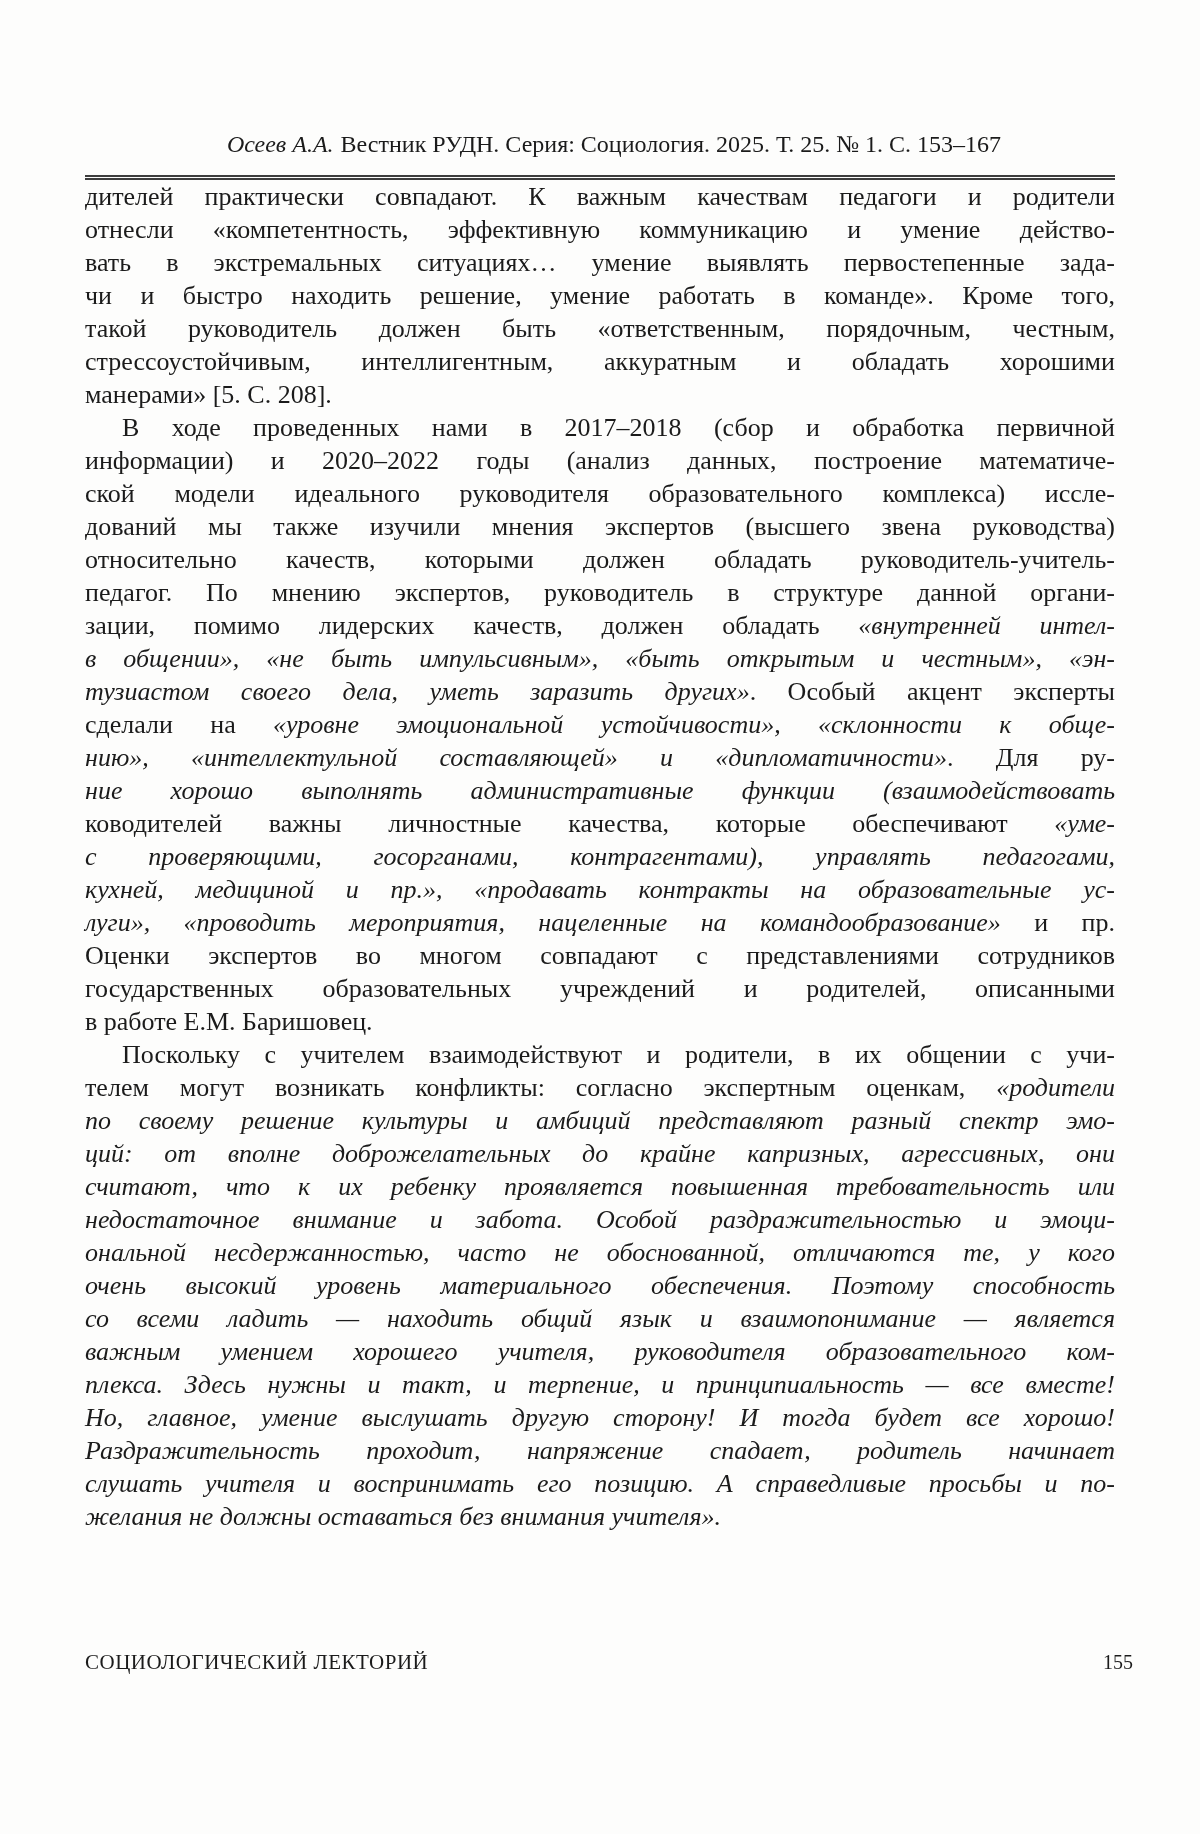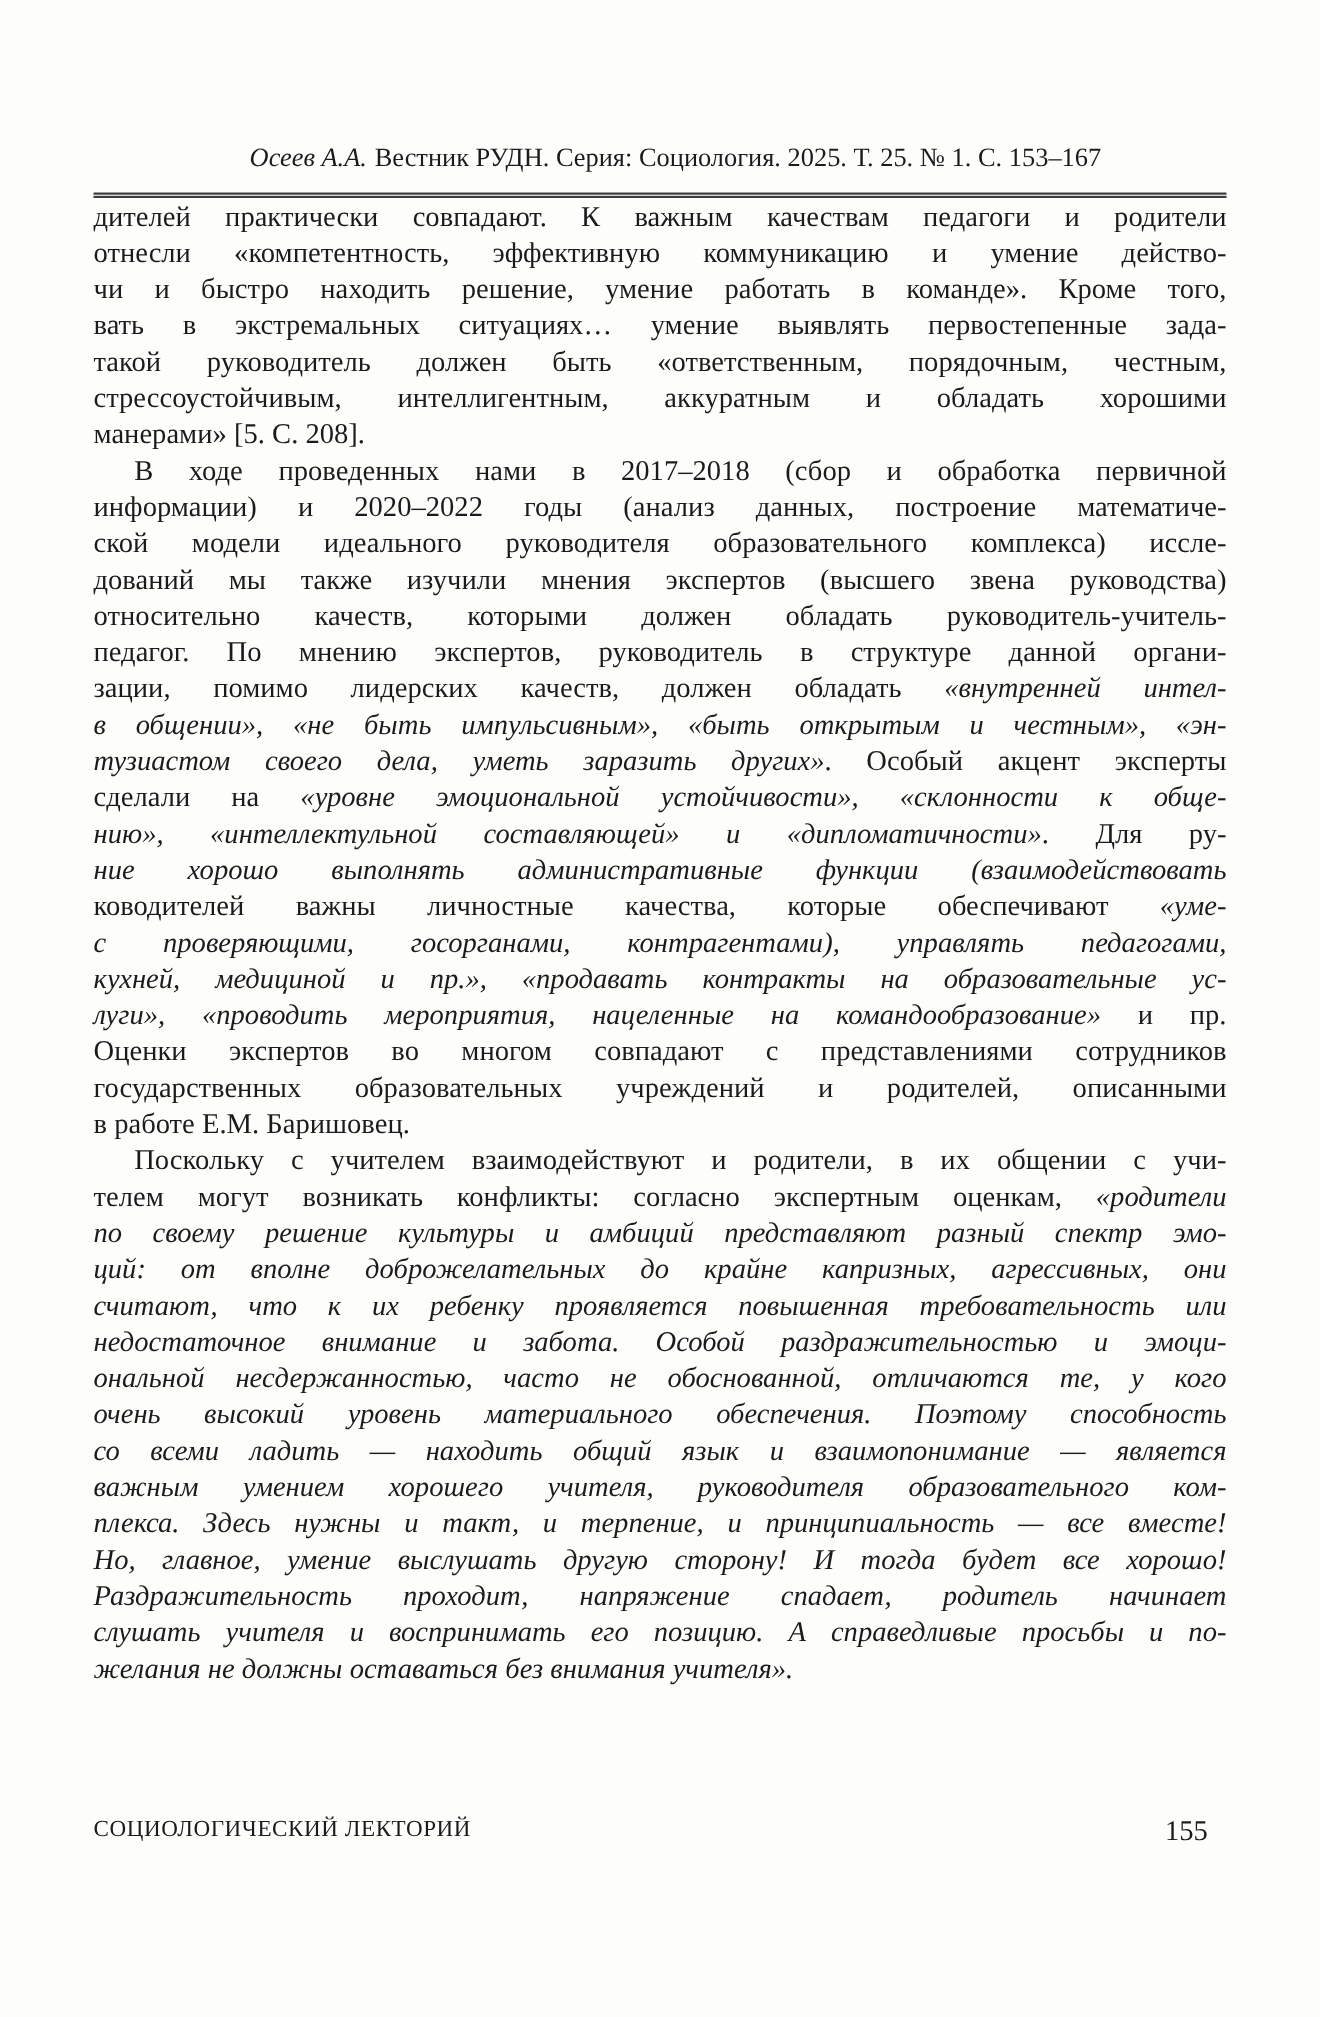--- a/index.html
+++ b/index.html
@@ -54,51 +54,51 @@
   }
   .line.indent {
     text-indent: 37px;
   }
   .it {
     font-style: italic;
   }
   .page-footer {
     position: absolute;
     left: 85px;
-    right: 102px;
+    right: 67px;
     top: 1650px;
     display: flex;
     justify-content: space-between;
-    align-items: flex-start;
+    align-items: center;
   }
   .footer-section {
     font-size: 21px;
     letter-spacing: 0.5px;
   }
   .footer-page-num {
-    font-size: 26px;
+    font-size: 20px;
     font-family: Liberation Serif, serif;
   }
 </style>
 </head>
 <body>
 
 <div class="page">
 
   <div class="running-head">
     <span class="author">Осеев А.А.</span><span>Вестник РУДН. Серия: Социология. 2025. Т. 25. № 1. С. 153–167</span>
   </div>
 
   <div class="header-rule"></div>
 
   <div class="article-body" id="article-body">
       <div class="line"><span>дителей практически совпадают. К важным качествам педагоги и родители</span></div>
       <div class="line"><span>отнесли «компетентность, эффективную коммуникацию и умение действо-</span></div>
+      <div class="line"><span>вать в экстремальных ситуациях… умение выявлять первостепенные зада-</span></div>
       <div class="line"><span>чи и быстро находить решение, умение работать в команде». Кроме того,</span></div>
-      <div class="line"><span>вать в экстремальных ситуациях… умение выявлять первостепенные зада-</span></div>
       <div class="line"><span>такой руководитель должен быть «ответственным, порядочным, честным,</span></div>
       <div class="line"><span>стрессоустойчивым, интеллигентным, аккуратным и обладать хорошими</span></div>
       <div class="line para-end"><span>манерами» [5. С. 208].</span></div>
       <div class="line indent"><span>В ходе проведенных нами в 2017–2018 (сбор и обработка первичной</span></div>
       <div class="line"><span>информации) и 2020–2022 годы (анализ данных, построение математиче-</span></div>
       <div class="line"><span>ской модели идеального руководителя образовательного комплекса) иссле-</span></div>
       <div class="line"><span>дований мы также изучили мнения экспертов (высшего звена руководства)</span></div>
       <div class="line"><span>относительно качеств, которыми должен обладать руководитель-учитель-</span></div>
       <div class="line"><span>педагог. По мнению экспертов, руководитель в структуре данной органи-</span></div>
       <div class="line"><span>зации, помимо лидерских качеств, должен обладать </span><span class="it">«внутренней интел-</span></div>

